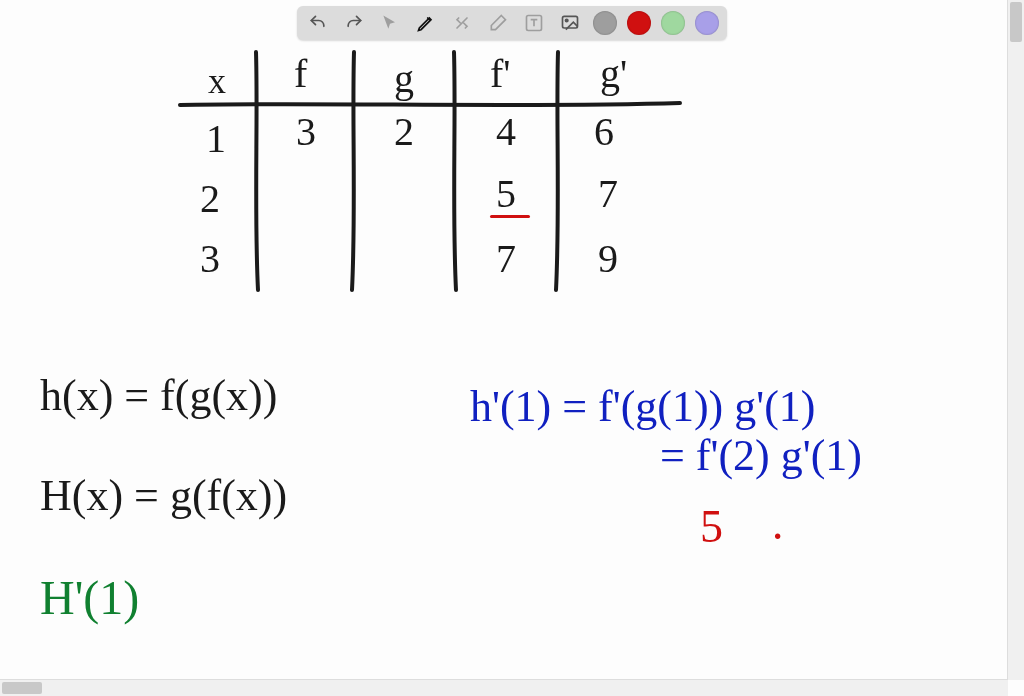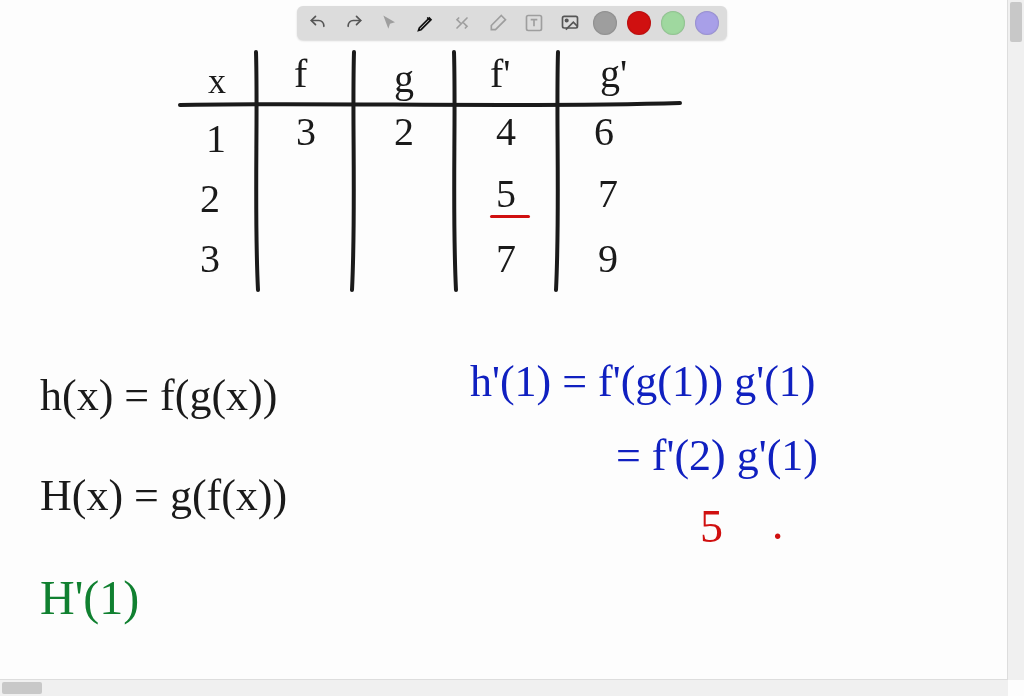--- a/index.html
+++ b/index.html
@@ -131,22 +131,22 @@
   <div class="underline-red" style="left:490px; top:215px; width:40px;"></div>
 
   <span class="hw black" style="left:200px; top:235px; font-size:40px;">3</span>
   <span class="hw black" style="left:496px; top:235px; font-size:40px;">7</span>
   <span class="hw black" style="left:598px; top:235px; font-size:40px;">9</span>
 
   <span class="hw black" style="left:40px;  top:370px; font-size:44px;">h(x) = f(g(x))</span>
   <span class="hw black" style="left:40px;  top:470px; font-size:44px;">H(x) = g(f(x))</span>
   <span class="hw green" style="left:40px;  top:570px; font-size:48px;">H'(1)</span>
 
-  <span class="hw blue" style="left:470px; top:356px; font-size:44px;">h'(1) = f'(g(1)) g'(1)</span>
-  <span class="hw blue" style="left:616px; top:430px; font-size:44px;">= f'(2) g'(1)</span>
+  <span class="hw blue" style="left:470px; top:381px; font-size:44px;">h'(1) = f'(g(1)) g'(1)</span>
+  <span class="hw blue" style="left:660px; top:430px; font-size:44px;">= f'(2) g'(1)</span>
   <span class="hw red" style="left:700px; top:500px; font-size:46px;">5</span>
   <span class="hw red" style="left:770px; top:510px; font-size:46px;">·</span>
 </div>
 
 <div class="toolbar">
   <div class="tool">
     <svg viewBox="0 0 24 24" fill="none" stroke="currentColor" stroke-width="2" stroke-linecap="round">
         <path d="M9 14l-5-5 5-5"></path>
         <path d="M4 9h9a6 6 0 0 1 6 6v1"></path>
       </svg>

